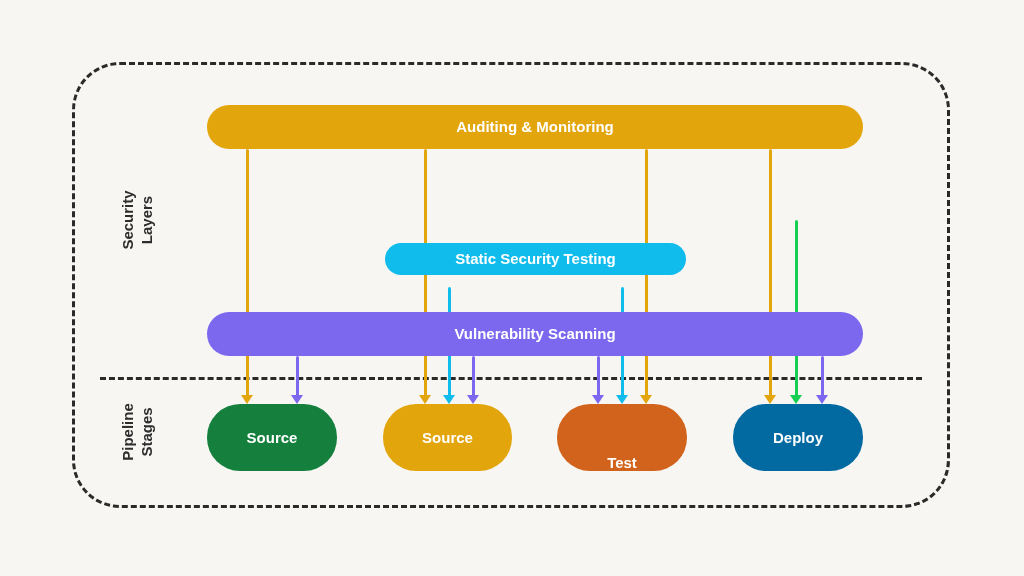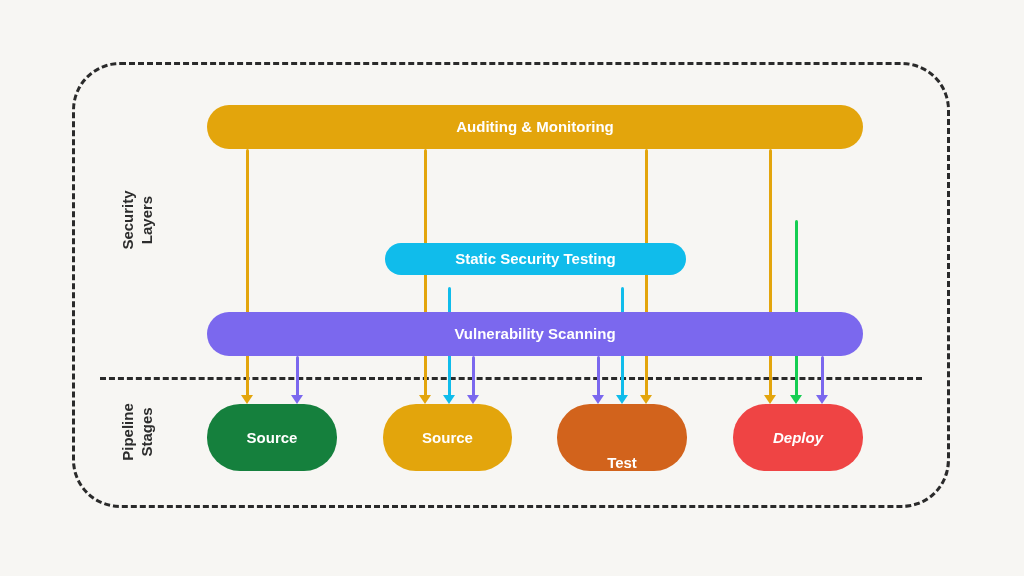--- a/index.html
+++ b/index.html
@@ -78,17 +78,17 @@
 
   <div class="stage" id="stage-source" style="background: #15803d;">
     <span>Source</span>
   </div>
   <div class="stage" id="stage-build" style="background: rgb(227, 165, 12);">
     <span>Source</span>
   </div>
   <div class="stage" id="stage-test" style="background: rgb(210, 99, 28); align-items: flex-end;">
     <span>Test</span>
   </div>
-  <div class="stage" id="stage-deploy" style="background: #ef4444; font-style: italic;">
+  <div class="stage" id="stage-deploy" style="background: #0369a1;">
     <span>Deploy</span>
   </div>
 
 </div>
 
 </body></html>

